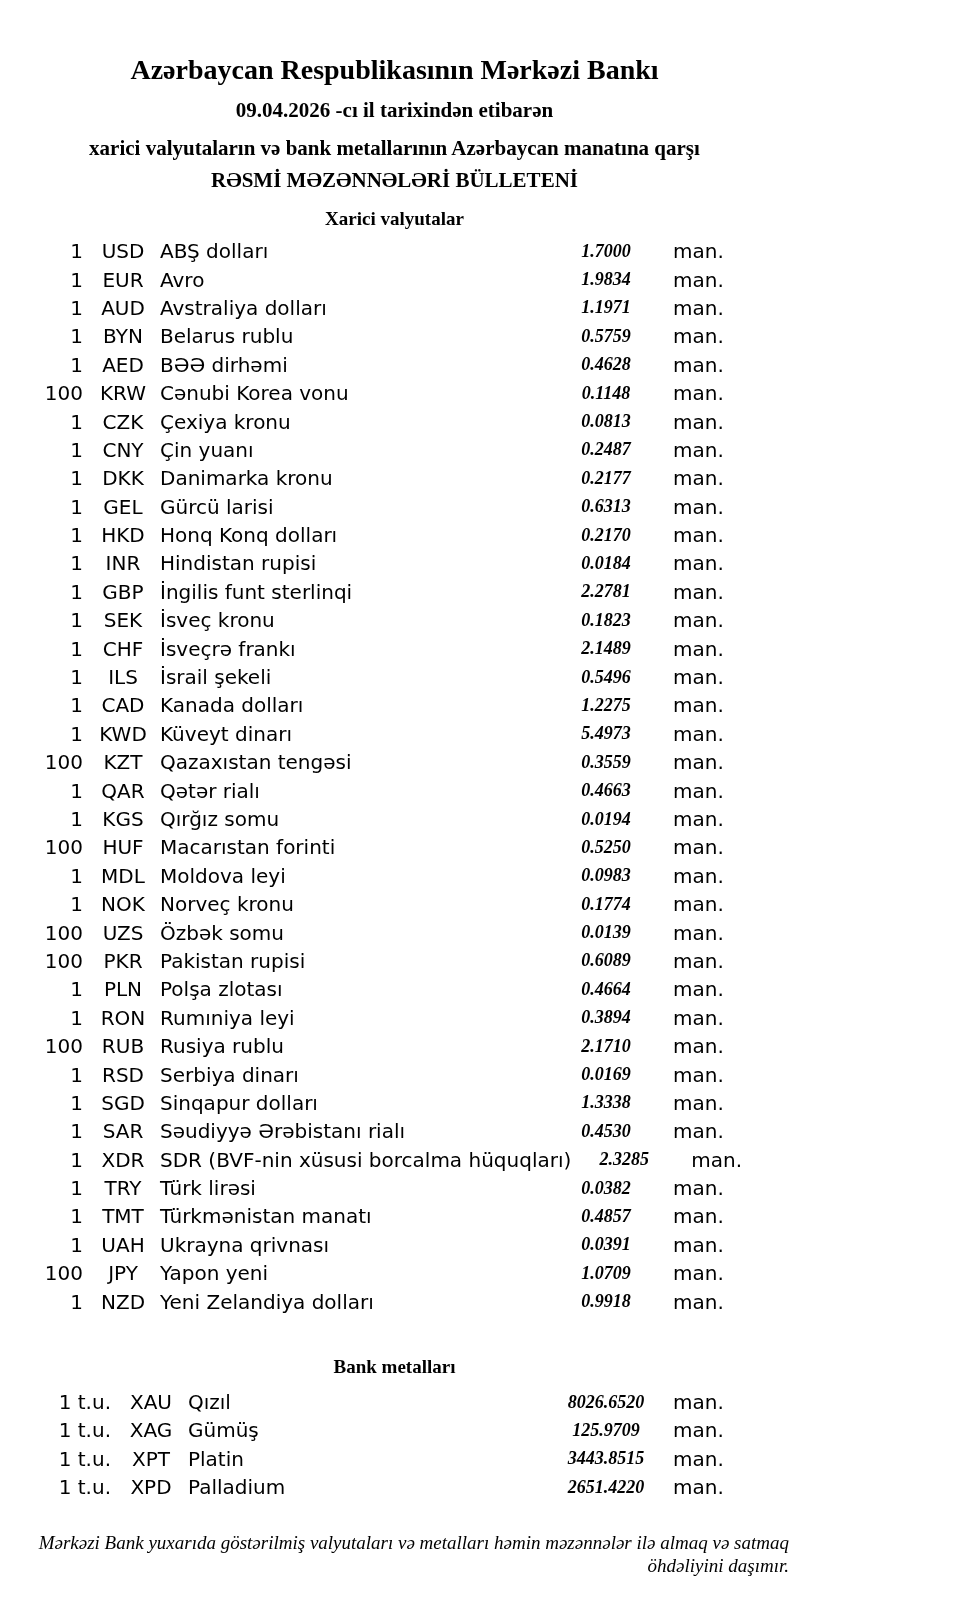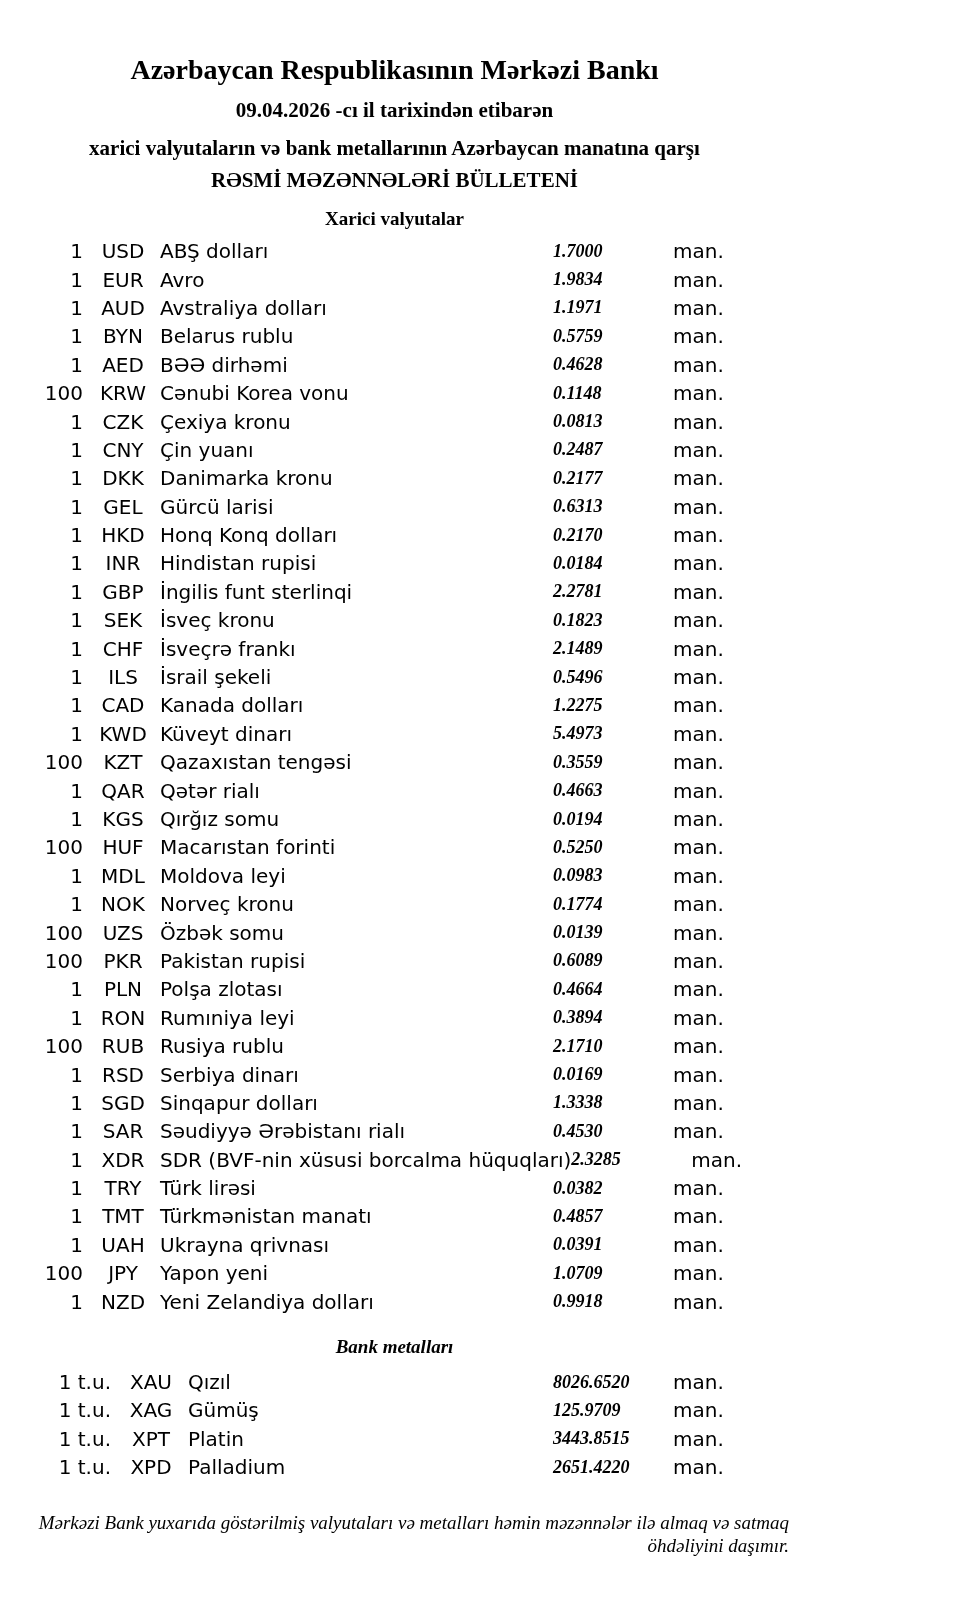--- a/index.html
+++ b/index.html
@@ -46,21 +46,21 @@
     line-height: 24px;
   }
   .section-title {
     text-align: center;
     font-family: "Liberation Serif", "DejaVu Serif", serif;
     font-weight: bold;
     font-size: 19px;
     line-height: 22px;
   }
   .section-title.currencies { margin-top: 16px; }
-  .section-title.metals { margin-top: 20px; font-style: italic; }
+  .section-title.metals { margin-top: 40px; }
   .rows { margin-top: 7px; }
   .rows.metals-rows { margin-top: 10px; padding-left: 28px; }
   .row {
     display: grid;
     grid-template-columns: 86px 74px 1fr 120px 52px;
     height: 28.4px;
     align-items: center;
     padding-right: 64px;
   }
   .qty {
@@ -74,21 +74,21 @@
     font-size: 20px;
     white-space: nowrap;
   }
   .name {
     text-align: left;
     padding-left: 0px;
     font-size: 20px;
     white-space: nowrap;
   }
   .rate {
-    text-align: left;
+    text-align: center;
     padding-right: 14px;
     font-family: "Liberation Serif", "DejaVu Serif", serif;
     font-weight: bold;
     font-style: italic;
     font-size: 18px;
     white-space: nowrap;
   }
   .unit {
     text-align: left;
     font-size: 20px;

